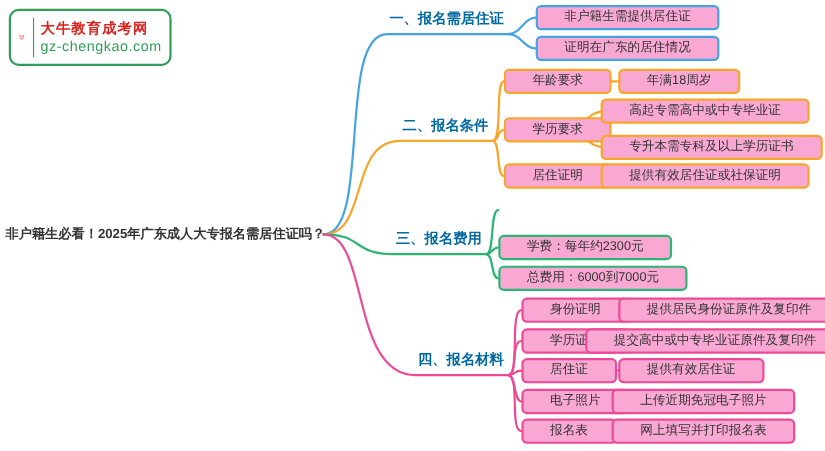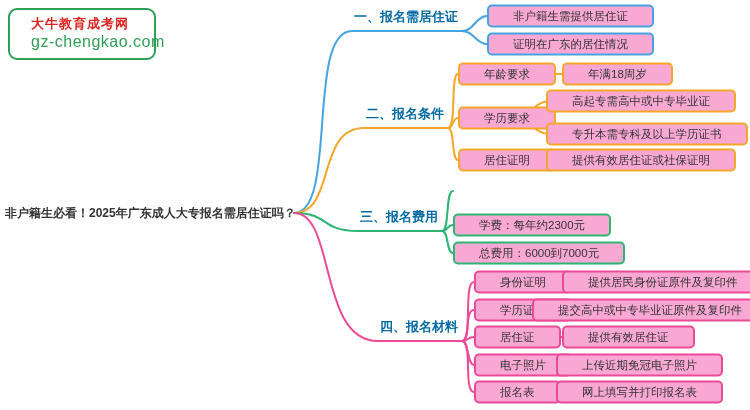--- a/index.html
+++ b/index.html
@@ -15,21 +15,21 @@
   .logo{
     position:absolute;left:8px;top:8px;z-index:3;
     width:148px;height:52px;
     border:2px solid #2f9e57;border-radius:9px;
     display:flex;align-items:center;gap:7px;padding:0 7px;
     background:#fff;box-sizing:border-box;cursor:pointer;
   }
   .logo-divider{width:2px;height:36px;background:#2f9e57;border-radius:1px;}
   .logo-text{display:flex;flex-direction:column;line-height:1.25;justify-content:space-between;}
   .logo-title{font-size:13px;font-weight:bold;letter-spacing:1px;white-space:nowrap;}
-  .logo-domain{font-size:16px;letter-spacing:.5px;white-space:nowrap;}
+  .logo-domain{font-size:13px;letter-spacing:.5px;white-space:nowrap;}
 
   .root-text{
     position:absolute;z-index:2;transform:translateY(-50%);
     font-size:12px;font-weight:bold;color:#333;white-space:nowrap;
   }
   .branch-label{
     position:absolute;z-index:2;transform:translateY(-100%);
     font-size:13px;color:#0369a1;white-space:nowrap;padding:0 2px 5px 2px;font-weight:bold;
   }
   .node{

